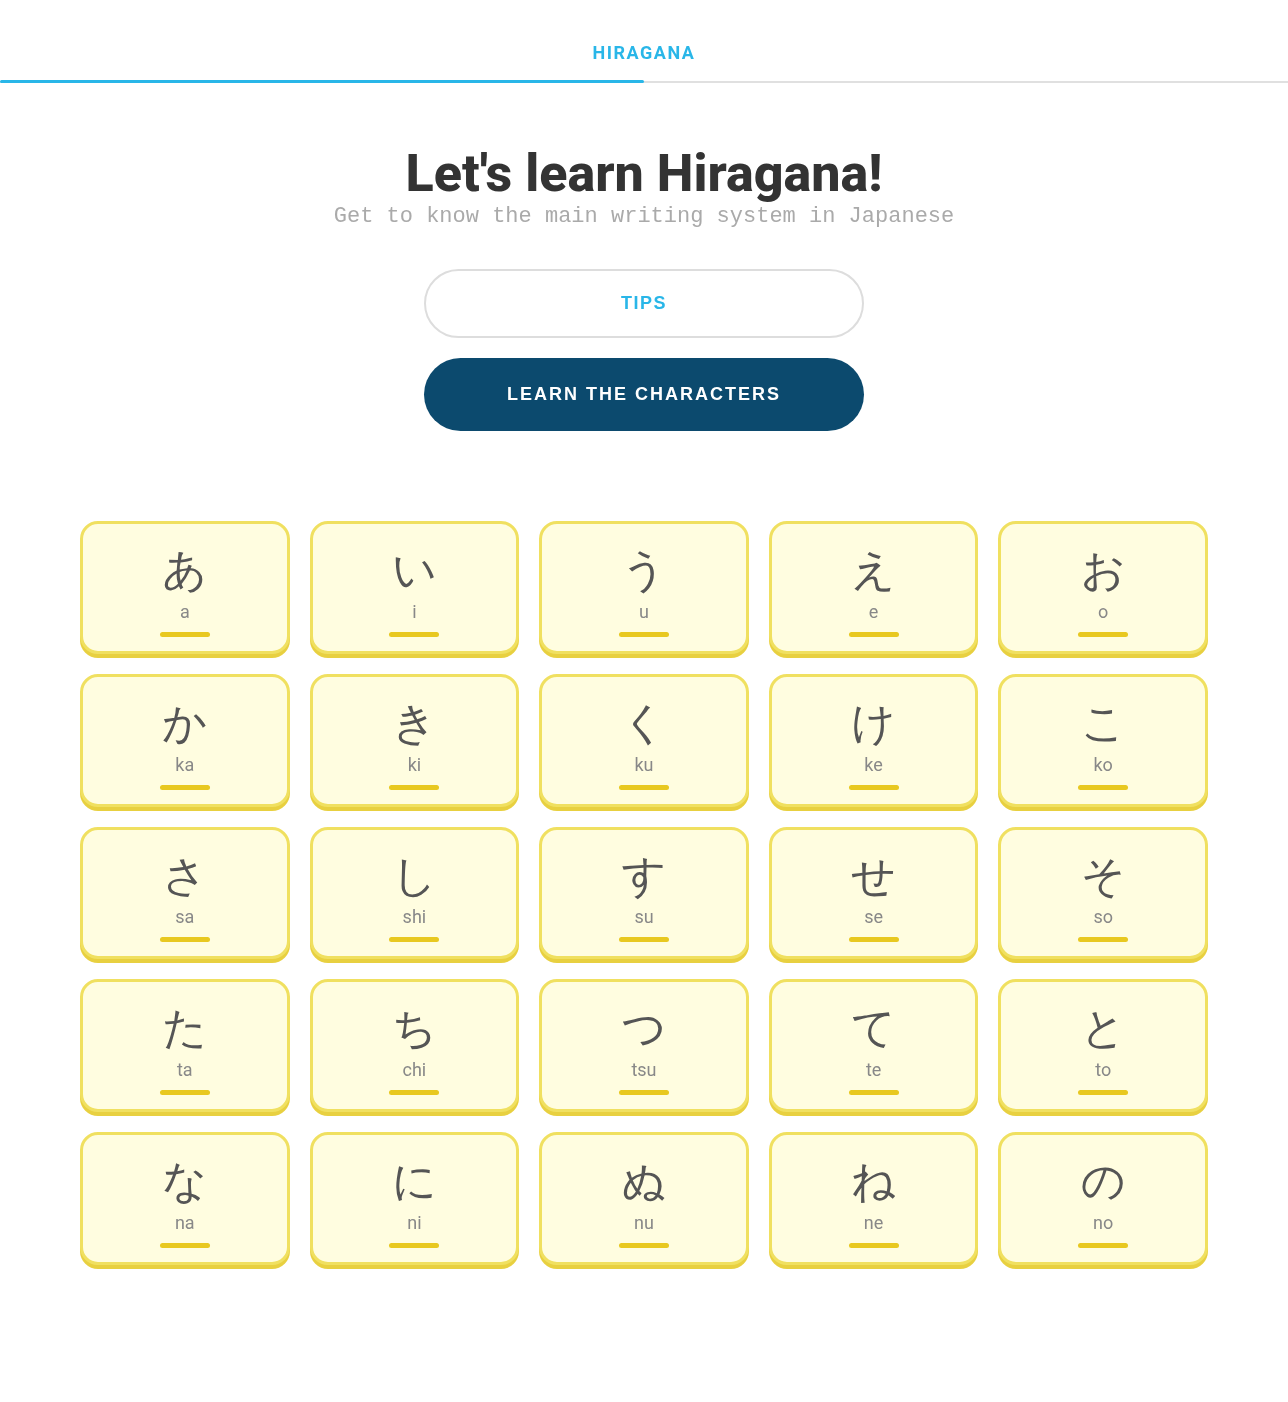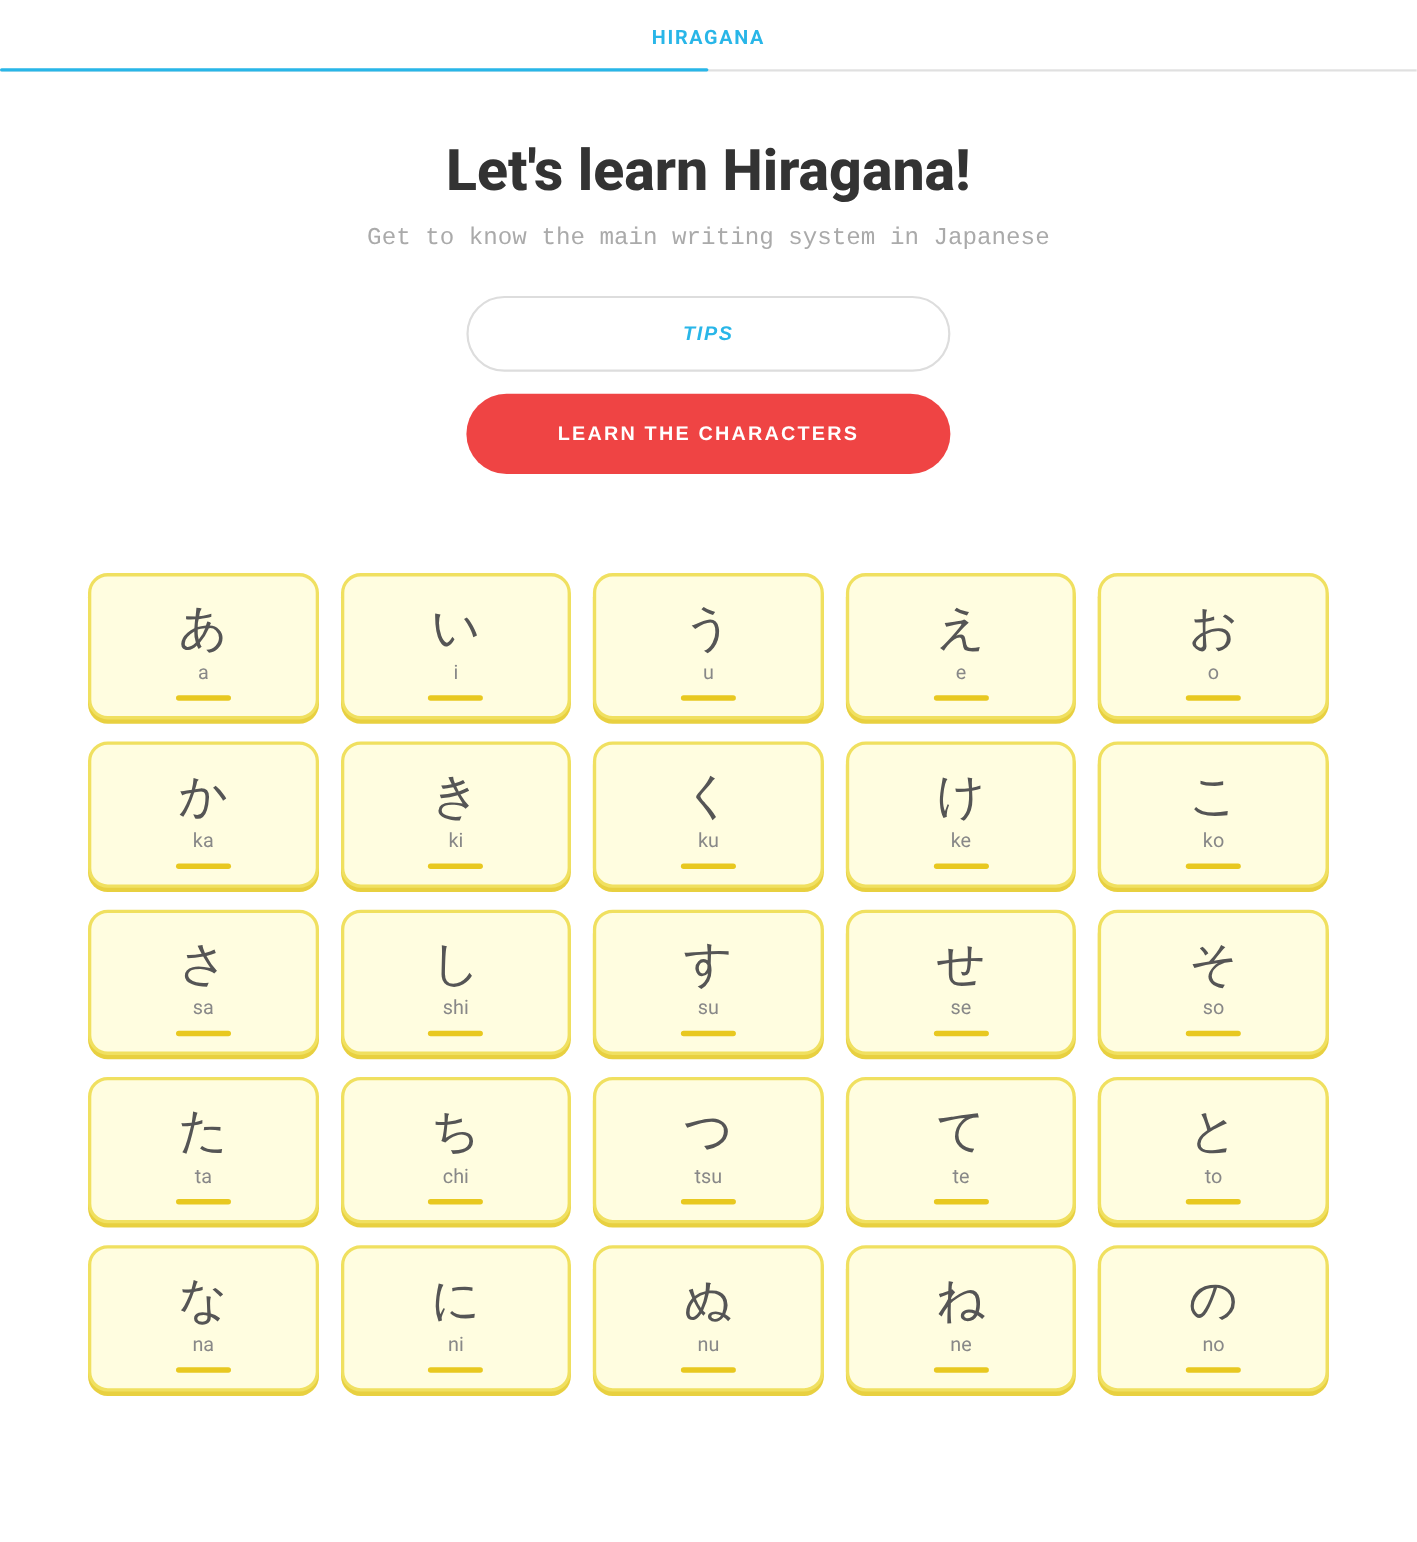--- a/index.html
+++ b/index.html
@@ -19,20 +19,21 @@
     .tab {
       flex: 1;
       text-align: center;
       padding: 24px 0 18px;
       font-size: 18px;
       font-weight: 700;
       letter-spacing: 1.5px;
       cursor: pointer;
       color: #aaa;
       text-transform: uppercase;
+      margin-top: 18px;
     }
     .tab.active {
       color: #29b6e8;
     }
     .tab-underline {
       position: absolute;
       bottom: -2px;
       left: 0;
       width: 50%;
       height: 3px;
@@ -42,21 +43,20 @@
 
     
     .hero {
       text-align: center;
       padding: 60px 20px 30px;
     }
     .hero-title {
       font-size: 52px;
       font-weight: 800;
       color: #333;
-      margin-bottom: 18px;
     }
     .hero-subtitle {
       font-size: 22px;
       color: #aaa;
       margin-bottom: 40px;
       font-family: Liberation Mono, monospace;
     }
 
     
     .btn-tips {
@@ -66,30 +66,29 @@
       padding: 22px;
       border: 2px solid #ddd;
       border-radius: 50px;
       background: #fff;
       font-size: 18px;
       font-weight: 700;
       color: #29b6e8;
       letter-spacing: 1.5px;
       cursor: pointer;
       text-transform: uppercase;
-      font-style: italic;
     }
     .btn-learn {
       display: block;
       width: 440px;
       margin: 0 auto 60px;
       padding: 26px;
       border: none;
       border-radius: 50px;
-      background: #ef4444;
+      background: #0c4a6e;
       font-size: 18px;
       font-weight: 800;
       color: #fff;
       letter-spacing: 2px;
       cursor: pointer;
       text-transform: uppercase;
       text-align: center;
     }
 
     

